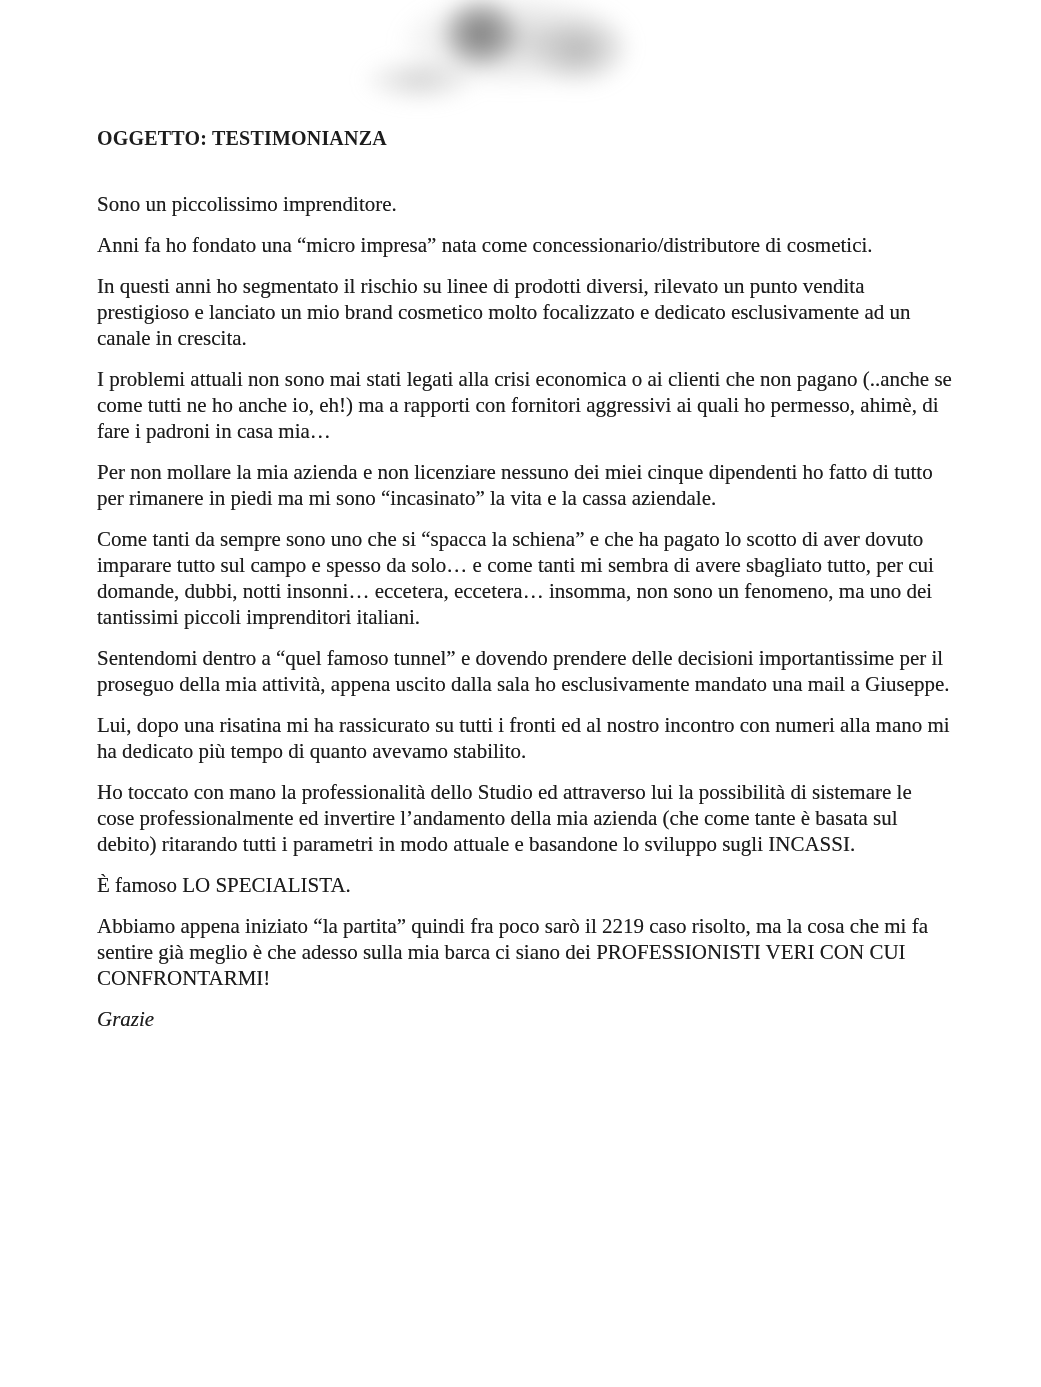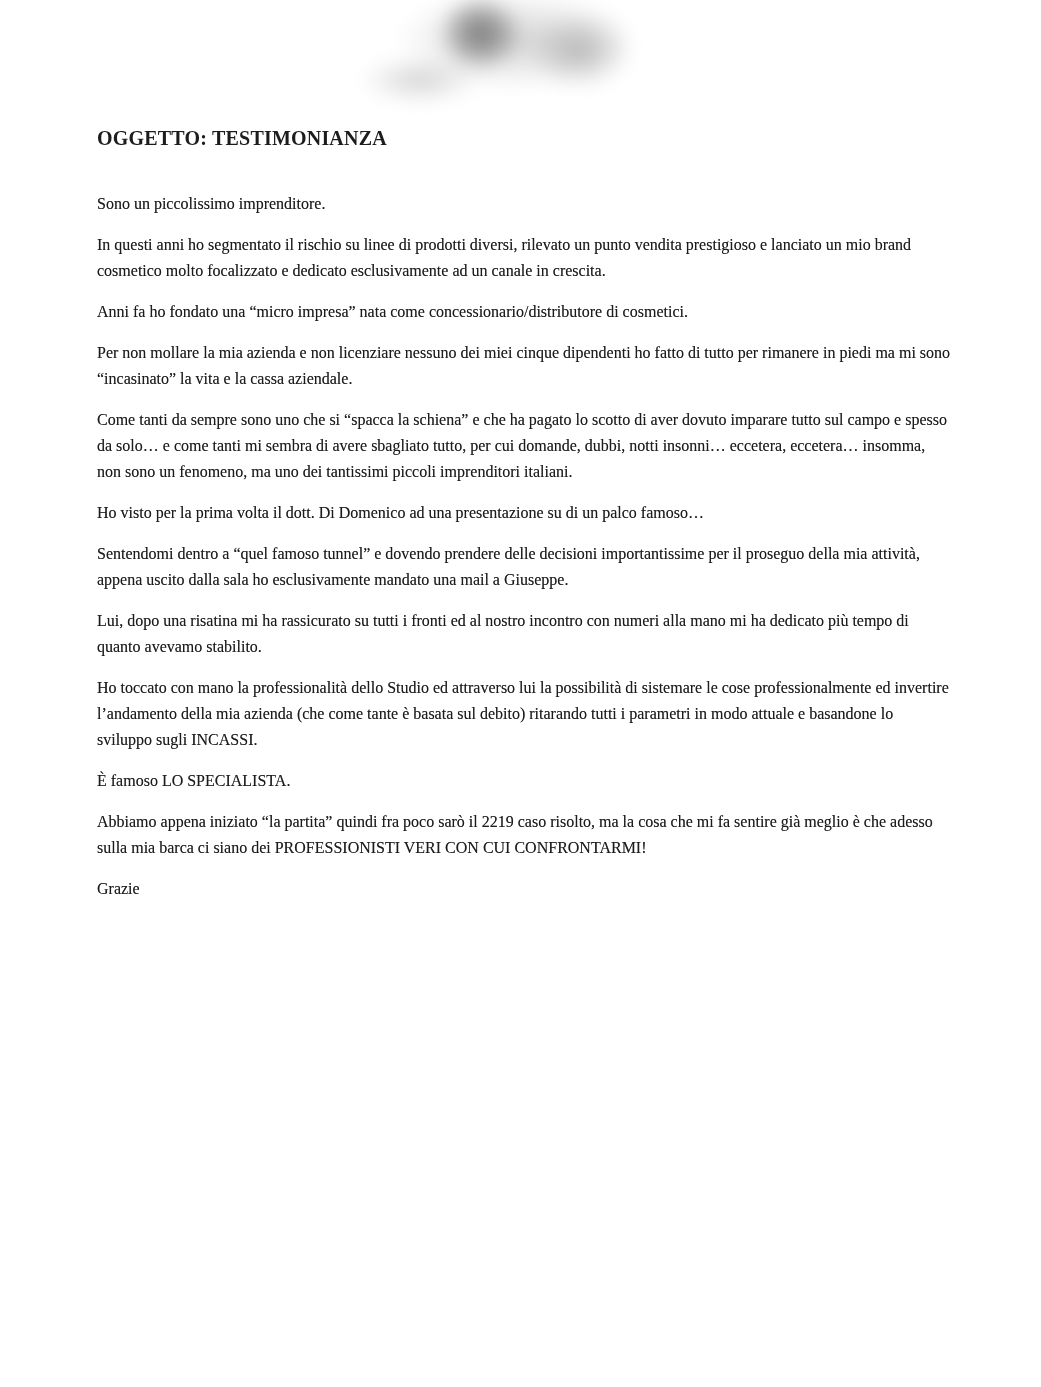--- a/index.html
+++ b/index.html
@@ -34,25 +34,25 @@
     font-weight: bold;
     letter-spacing: 0.2px;
   }
   .body-text {
     position: absolute;
     left: 97px; top: 191px;
     width: 855px;
   }
   .body-text p {
     margin: 0 0 15px 0;
-    font-size: 16px;
+    font-size: 21px;
     line-height: 26px;
     text-shadow: 0 0 0.4px rgba(0,0,0,0.45);
   }
-  .body-text p.closing { margin-bottom: 0; }
+  .body-text p.closing { margin-bottom: 0; font-style: italic; }
   
   .sig-redaction {
     position: absolute;
     left: 97px; top: 1215px;
     width: 155px; height: 32px;
     background: linear-gradient(90deg, #e4e4e4, #e7e7e7 40%, #e3e3e3 75%, #e6e6e6);
   }
   .sig-mark {
     position: absolute;
     left: 94px; top: 1221px;
@@ -73,25 +73,25 @@
 <body>
 
 <div class="page">
 
   <div class="logo-blur"></div>
 
   <h1 class="heading">OGGETTO: TESTIMONIANZA</h1>
 
   <div class="body-text">
     <p>Sono un piccolissimo imprenditore.</p>
+    <p>Anni fa ho fondato una “micro impresa” nata come concessionario/distributore di cosmetici.</p>
     <p>In questi anni ho segmentato il rischio su linee di prodotti diversi, rilevato un punto vendita prestigioso e lanciato un mio brand cosmetico molto focalizzato e dedicato esclusivamente ad un canale in crescita.</p>
-    <p>Anni fa ho fondato una “micro impresa” nata come concessionario/distributore di cosmetici.</p>
+    <p>I problemi attuali non sono mai stati legati alla crisi economica o ai clienti che non pagano (..anche se come tutti ne ho anche io, eh!) ma a rapporti con fornitori aggressivi ai quali ho permesso, ahimè, di fare i padroni in casa mia…</p>
     <p>Per non mollare la mia azienda e non licenziare nessuno dei miei cinque dipendenti ho fatto di tutto per rimanere in piedi ma mi sono “incasinato” la vita e la cassa aziendale.</p>
     <p>Come tanti da sempre sono uno che si “spacca la schiena” e che ha pagato lo scotto di aver dovuto imparare tutto sul campo e spesso da solo… e come tanti mi sembra di avere sbagliato tutto, per cui domande, dubbi, notti insonni… eccetera, eccetera… insomma, non sono un fenomeno, ma uno dei tantissimi piccoli imprenditori italiani.</p>
-    <p>Ho visto per la prima volta il dott. Di Domenico ad una presentazione su di un palco famoso…</p>
     <p>Sentendomi dentro a “quel famoso tunnel” e dovendo prendere delle decisioni importantissime per il proseguo della mia attività, appena uscito dalla sala ho esclusivamente mandato una mail a Giuseppe.</p>
     <p>Lui, dopo una risatina mi ha rassicurato su tutti i fronti ed al nostro incontro con numeri alla mano mi ha dedicato più tempo di quanto avevamo stabilito.</p>
     <p>Ho toccato con mano la professionalità dello Studio ed attraverso lui la possibilità di sistemare le cose professionalmente ed invertire l’andamento della mia azienda (che come tante è basata sul debito) ritarando tutti i parametri in modo attuale e basandone lo sviluppo sugli INCASSI.</p>
     <p>È famoso LO SPECIALISTA.</p>
     <p>Abbiamo appena iniziato “la partita” quindi fra poco sarò il 2219 caso risolto, ma la cosa che mi fa sentire già meglio è che adesso sulla mia barca ci siano dei PROFESSIONISTI VERI CON CUI CONFRONTARMI!</p>
     <p class="closing">Grazie</p>
   </div>
 
   <div class="sig-mark"></div>
   <div class="sig-redaction"></div>

